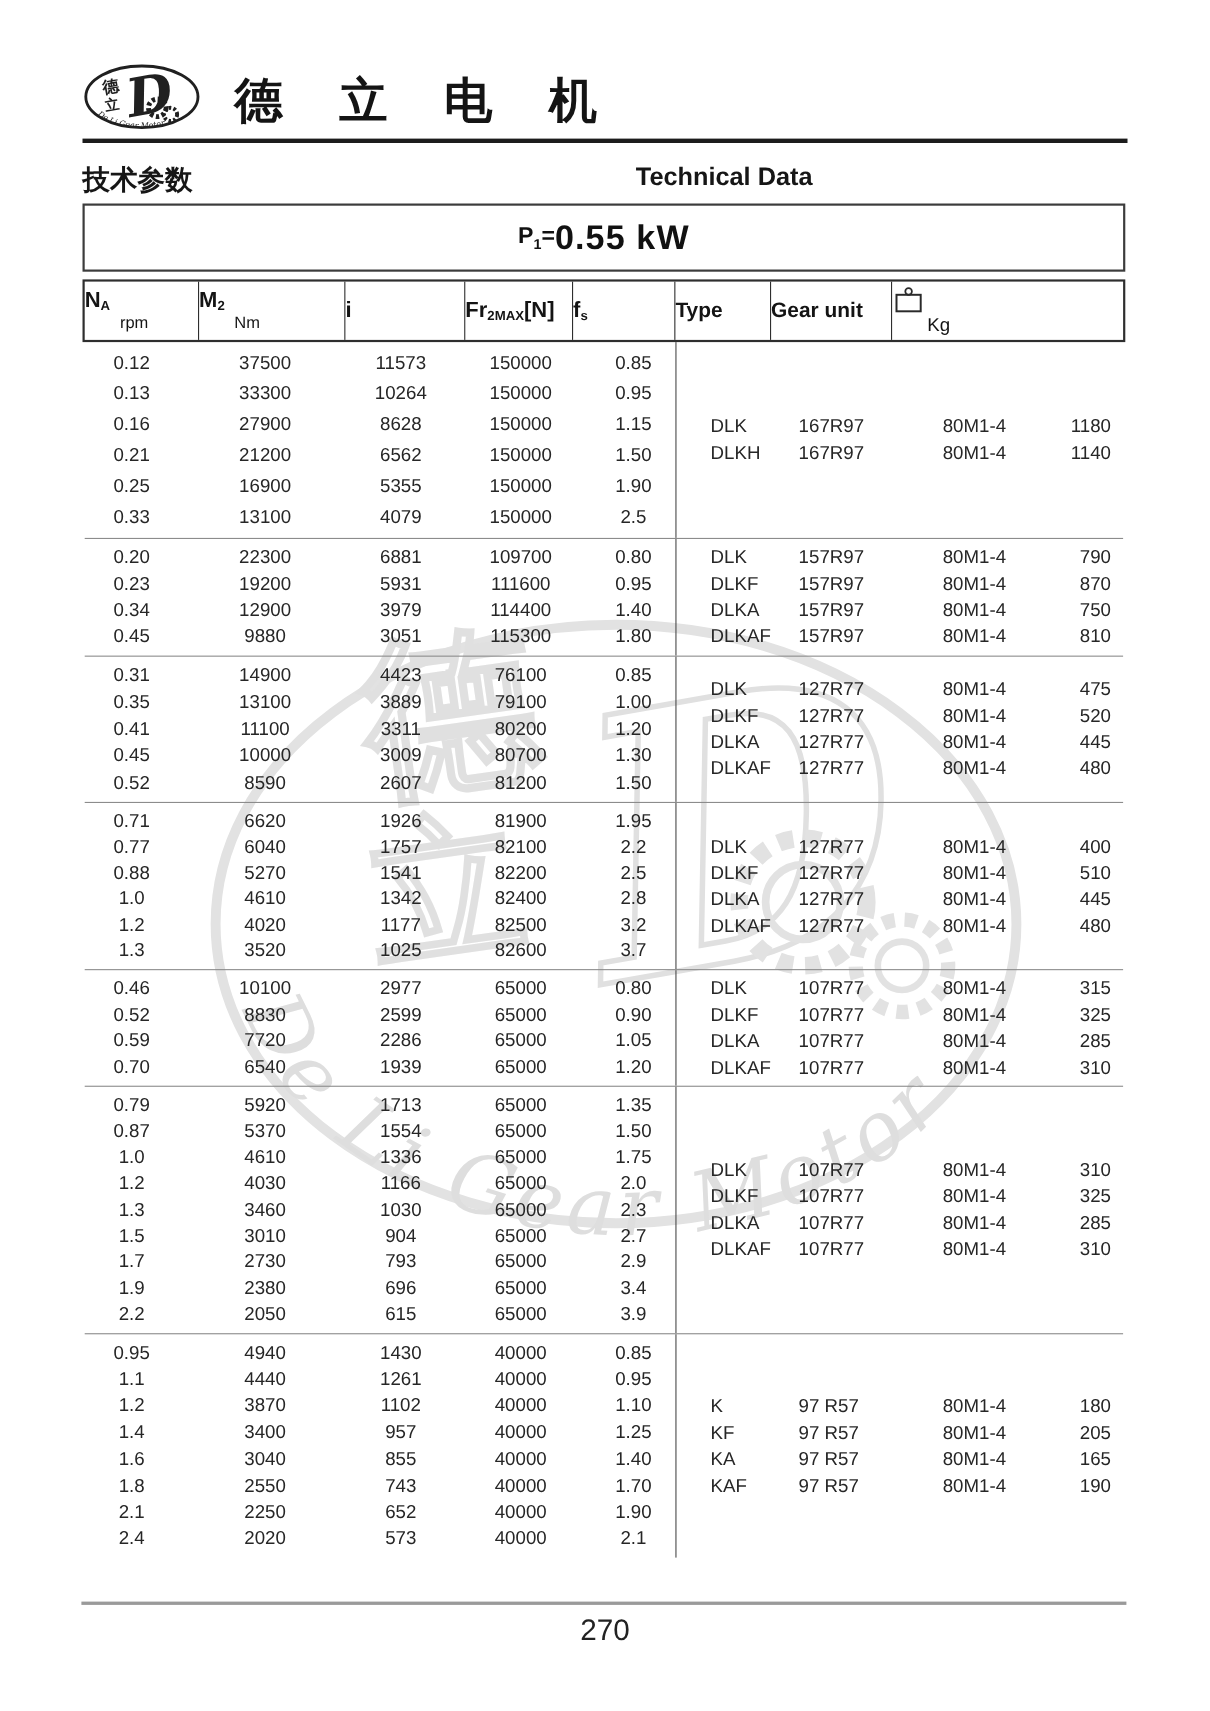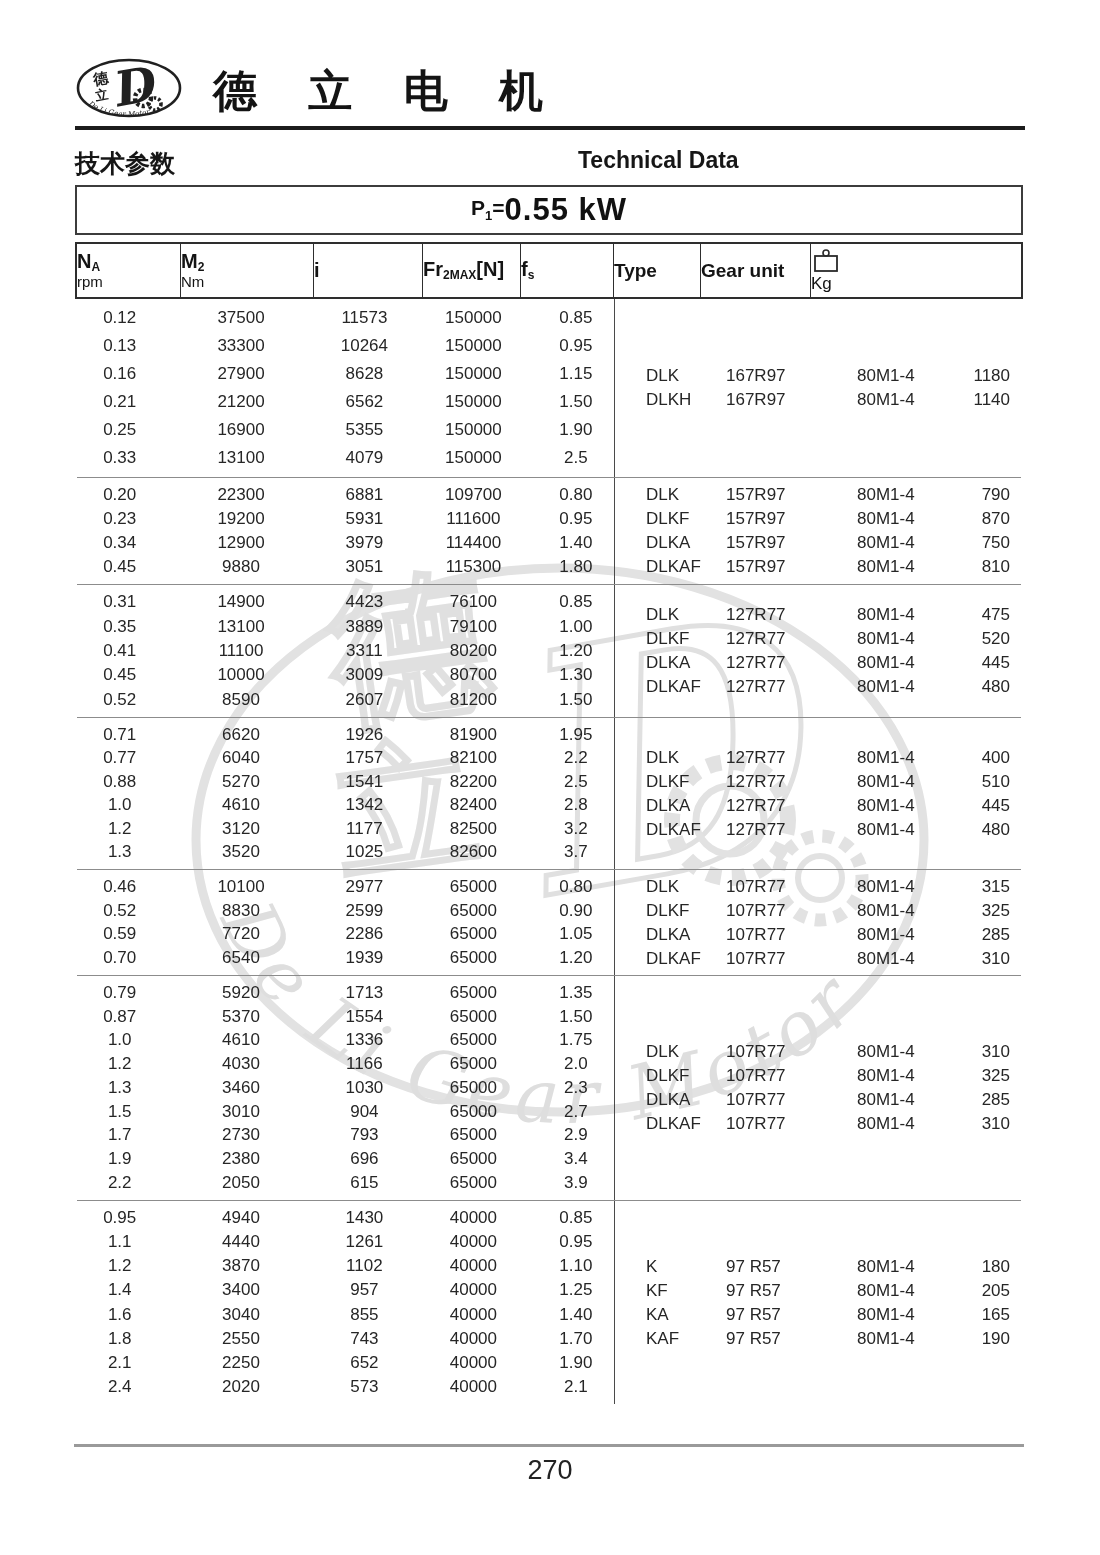--- a/index.html
+++ b/index.html
@@ -12,36 +12,36 @@
   .brand-row { display:flex; align-items:center; padding-top:56px; height:126px; }
   .logo-svg { width:110px; height:70px; flex:0 0 auto; }
   .company-name { font-family:"DejaVu Serif", serif; font-weight:bold; font-size:44px;
                   letter-spacing:18px; margin-left:28px; color:#141414; }
   .head-rule { height:4px; background:#1c1c1c; }
 
   .sec { position:relative; height:30px; margin-top:17px; }
   .sec-zh { font-size:25px; font-weight:bold; color:#161616; }
   .sec-en { position:absolute; left:503px; top:0; font-size:23px; font-weight:bold; color:#161616; }
 
-  .power-box { margin-top:8px; width:948px; height:50px; border:2px solid #3c3c3c;
+  .power-box { margin-top:8px; width:948px; height:62px; border:2px solid #3c3c3c;
                display:flex; align-items:center; justify-content:center; color:#111; }
   .power-sym { font-size:21px; font-weight:bold; }
   .power-sym sub { font-size:13px; }
   .power-val { font-size:31px; font-weight:bold; letter-spacing:1px; }
 
   
   .thead { margin-top:7px; width:948px; height:57px; border:2px solid #2e2e2e;
            display:grid; grid-template-columns:104px 133px 109px 98px 93px 87px 110px 135px auto;
            color:#141414; }
   .th { border-right:1.5px solid #2e2e2e; display:flex; flex-direction:column;
         align-items:flex-start; justify-content:center; line-height:1.05; }
   .th:last-child { border-right:none; }
   .th .main { font-size:20px; font-weight:bold; }
   .th .main sub { font-size:12px; vertical-align:-3px; }
-  .th .unit { font-size:15px; margin-top:1px; }
+  .th .unit { font-size:15px; margin-top:1px;margin-left:32px; }
   .kg-icon { display:block; margin-bottom:1px; }
 
   
   .tbody { width:944px; margin-left:2px; }
   .group { display:flex; position:relative; }
   .group + .group { border-top:1.5px solid #8c8c8c; }
   .g1{height:178px} .g2{height:107px} .g3{height:133px} .g4{height:152px}
   .g5{height:106px} .g6{height:225px} .g7{height:244px; padding-bottom:40px}
   .left { width:537px; display:flex; flex-direction:column; justify-content:space-around;
           padding:5px 0; }
@@ -366,21 +366,21 @@
           </div>
           <div class="trow">
             <span class="cl0">1.0</span>
             <span class="cl1">4610</span>
             <span class="cl2">1342</span>
             <span class="cl3">82400</span>
             <span class="cl4">2.8</span>
           </div>
           <div class="trow">
             <span class="cl0">1.2</span>
-            <span class="cl1">3120</span>
+            <span class="cl1">4020</span>
             <span class="cl2">1177</span>
             <span class="cl3">82500</span>
             <span class="cl4">3.2</span>
           </div>
           <div class="trow">
             <span class="cl0">1.3</span>
             <span class="cl1">3520</span>
             <span class="cl2">1025</span>
             <span class="cl3">82600</span>
             <span class="cl4">3.7</span>

